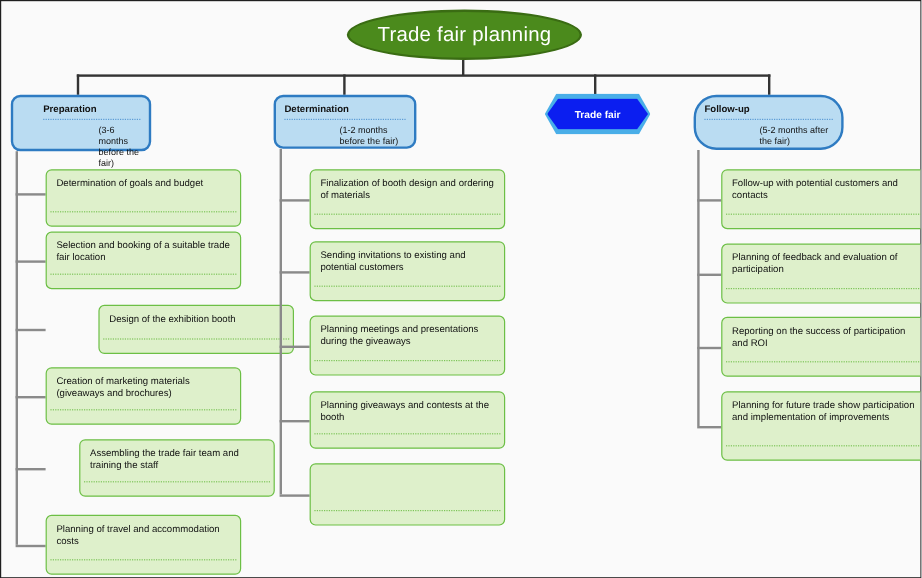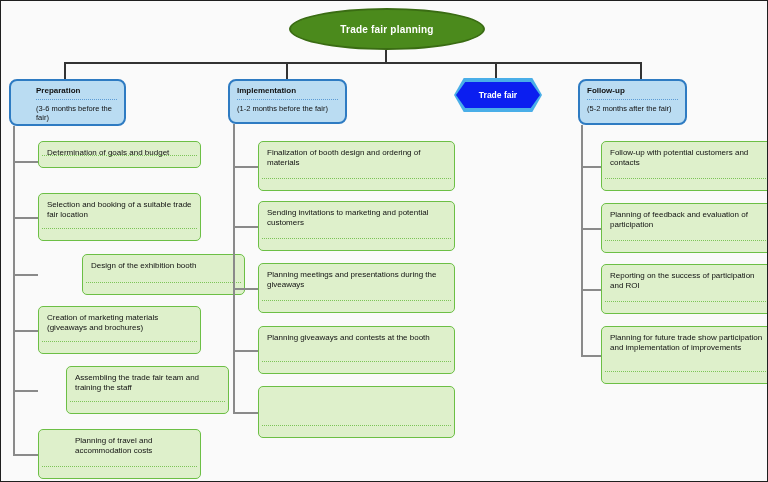--- a/index.html
+++ b/index.html
@@ -3,50 +3,50 @@
 <meta charset="utf-8">
 <style>
   html,body{margin:0;padding:0;background:#ffffff;font-family:"Liberation Sans",sans-serif;}
   .scene{position:relative;width:768px;height:482px;box-sizing:border-box;
          background:#fafafa;border:1px solid #1f1f1f;overflow:hidden;}
 
   
   .root-node{position:absolute;left:288px;top:7px;width:196px;height:42px;
              background:#4b8a1c;border:2px solid #3a6c13;border-radius:50%;
              box-sizing:border-box;display:flex;align-items:center;justify-content:center;}
-  .root-node span{color:#ffffff;font-weight:bold;font-size:10px;letter-spacing:.2px;}
+  .root-node span{color:#ffffff;font-weight:normal;font-size:17px;letter-spacing:.2px;}
 
   
   .line{position:absolute;background:#333333;}
   .branch-line{position:absolute;background:#8a8a8a;}
 
   
   .category{position:absolute;background:#badcf2;border:2px solid #2e7bc2;border-radius:8px;
             box-sizing:border-box;padding:5px 7px 4px;}
   .cat-title{font-size:8px;font-weight:bold;color:#111111;}
   .cat-divider{border-top:1px dotted #5b9bd5;margin:4px 0 4px;}
-  .cat-subtitle{font-size:7.5px;color:#111111;}
+  .cat-subtitle{font-size:7.5px;color:#111111;margin-left:46px;}
 
   
   .tf-outer{position:absolute;left:453px;top:77px;width:88px;height:34px;
             clip-path:polygon(11% 0,89% 0,100% 50%,89% 100%,11% 100%,0 50%);
             background:#49aee8;display:flex;align-items:center;justify-content:center;}
   .tf-inner{width:84px;height:26px;
             clip-path:polygon(11% 0,89% 0,100% 50%,89% 100%,11% 100%,0 50%);
             background:#0b1ef0;display:flex;align-items:center;justify-content:center;}
   .tf-inner span{color:#ffffff;font-weight:bold;font-size:8.5px;}
 
   
   .task{position:absolute;background:#def0cb;border:1.5px solid #6cbf45;border-radius:5px;
         box-sizing:border-box;}
   .task-text{padding:6px 8px 0;font-size:8px;line-height:1.3;color:#111111;}
   .task-divider{position:absolute;left:3px;right:3px;bottom:11px;border-top:1px dotted #7cc457;}
 
   .col-prep .task{left:37px;width:163px;}
-  .col-impl .task{left:257px;width:197px;}
+  .col-impl .task{left:257px;width:163px;}
   .col-fu   .task{left:600px;width:177px;}
 </style>
 </head>
 <body>
 
 <div class="scene">
 
   <div class="root-node">
     <span>Trade fair planning</span>
   </div>
@@ -58,86 +58,86 @@
   <div class="line" style="left:494px;top:61px;width:2px;height:17px;"></div>
   <div class="line" style="left:639px;top:61px;width:2px;height:17px;"></div>
 
   <div class="category" style="left:8px;top:78px;width:117px;height:47px;padding-left:25px;">
     <div class="cat-title">Preparation</div>
     <div class="cat-divider"></div>
     <div class="cat-subtitle">(3-6 months before the fair)</div>
   </div>
 
   <div class="category" style="left:227px;top:78px;width:119px;height:45px;">
-    <div class="cat-title">Implementation</div>
+    <div class="cat-title">Determination</div>
     <div class="cat-divider"></div>
     <div class="cat-subtitle">(1-2 months before the fair)</div>
   </div>
 
   <div class="tf-outer">
     <div class="tf-inner">
       <span>Trade fair</span>
     </div>
   </div>
 
-  <div class="category" style="left:577px;top:78px;width:109px;height:46px;">
+  <div class="category" style="left:577px;top:78px;width:125px;height:46px;border-radius:19px;">
     <div class="cat-title">Follow-up</div>
     <div class="cat-divider"></div>
     <div class="cat-subtitle">(5-2 months after the fair)</div>
   </div>
 
   <div class="col-prep">
     <div class="branch-line" style="left:12px;top:125px;width:1.5px;height:328px;"></div>
     <div class="branch-line" style="left:12px;top:160px;width:25px;height:1.5px;"></div>
     <div class="branch-line" style="left:12px;top:216px;width:25px;height:1.5px;"></div>
     <div class="branch-line" style="left:12px;top:273px;width:25px;height:1.5px;"></div>
     <div class="branch-line" style="left:12px;top:329px;width:25px;height:1.5px;"></div>
     <div class="branch-line" style="left:12px;top:389px;width:25px;height:1.5px;"></div>
     <div class="branch-line" style="left:12px;top:453px;width:25px;height:1.5px;"></div>
 
-    <div class="task" style="top:140px;height:27px;">
+    <div class="task" style="top:140px;height:48px;">
       <div class="task-text">Determination of goals and budget</div>
       <div class="task-divider"></div>
     </div>
     <div class="task" style="top:192px;height:48px;">
       <div class="task-text">Selection and booking of a suitable trade fair location</div>
       <div class="task-divider"></div>
     </div>
     <div class="task" style="top:253px;height:41px;margin-left:44px;">
       <div class="task-text">Design of the exhibition booth</div>
       <div class="task-divider"></div>
     </div>
     <div class="task" style="top:305px;height:48px;">
       <div class="task-text">Creation of marketing materials (giveaways and brochures)</div>
       <div class="task-divider"></div>
     </div>
     <div class="task" style="top:365px;height:48px;margin-left:28px;">
       <div class="task-text">Assembling the trade fair team and training the staff</div>
       <div class="task-divider"></div>
     </div>
-    <div class="task" style="top:428px;height:50px;padding-left:28px;">
+    <div class="task" style="top:428px;height:50px;">
       <div class="task-text">Planning of travel and accommodation costs</div>
       <div class="task-divider"></div>
     </div>
   </div>
 
   <div class="col-impl">
     <div class="branch-line" style="left:232px;top:123px;width:1.5px;height:288px;"></div>
     <div class="branch-line" style="left:232px;top:165px;width:25px;height:1.5px;"></div>
     <div class="branch-line" style="left:232px;top:225px;width:25px;height:1.5px;"></div>
     <div class="branch-line" style="left:232px;top:287px;width:25px;height:1.5px;"></div>
     <div class="branch-line" style="left:232px;top:349px;width:25px;height:1.5px;"></div>
     <div class="branch-line" style="left:232px;top:411px;width:25px;height:1.5px;"></div>
 
     <div class="task" style="top:140px;height:50px;">
       <div class="task-text">Finalization of booth design and ordering of materials</div>
       <div class="task-divider"></div>
     </div>
     <div class="task" style="top:200px;height:50px;">
-      <div class="task-text">Sending invitations to marketing and potential customers</div>
+      <div class="task-text">Sending invitations to existing and potential customers</div>
       <div class="task-divider"></div>
     </div>
     <div class="task" style="top:262px;height:50px;">
       <div class="task-text">Planning meetings and presentations during the giveaways</div>
       <div class="task-divider"></div>
     </div>
     <div class="task" style="top:325px;height:48px;">
       <div class="task-text">Planning giveaways and contests at the booth</div>
       <div class="task-divider"></div>
     </div>

